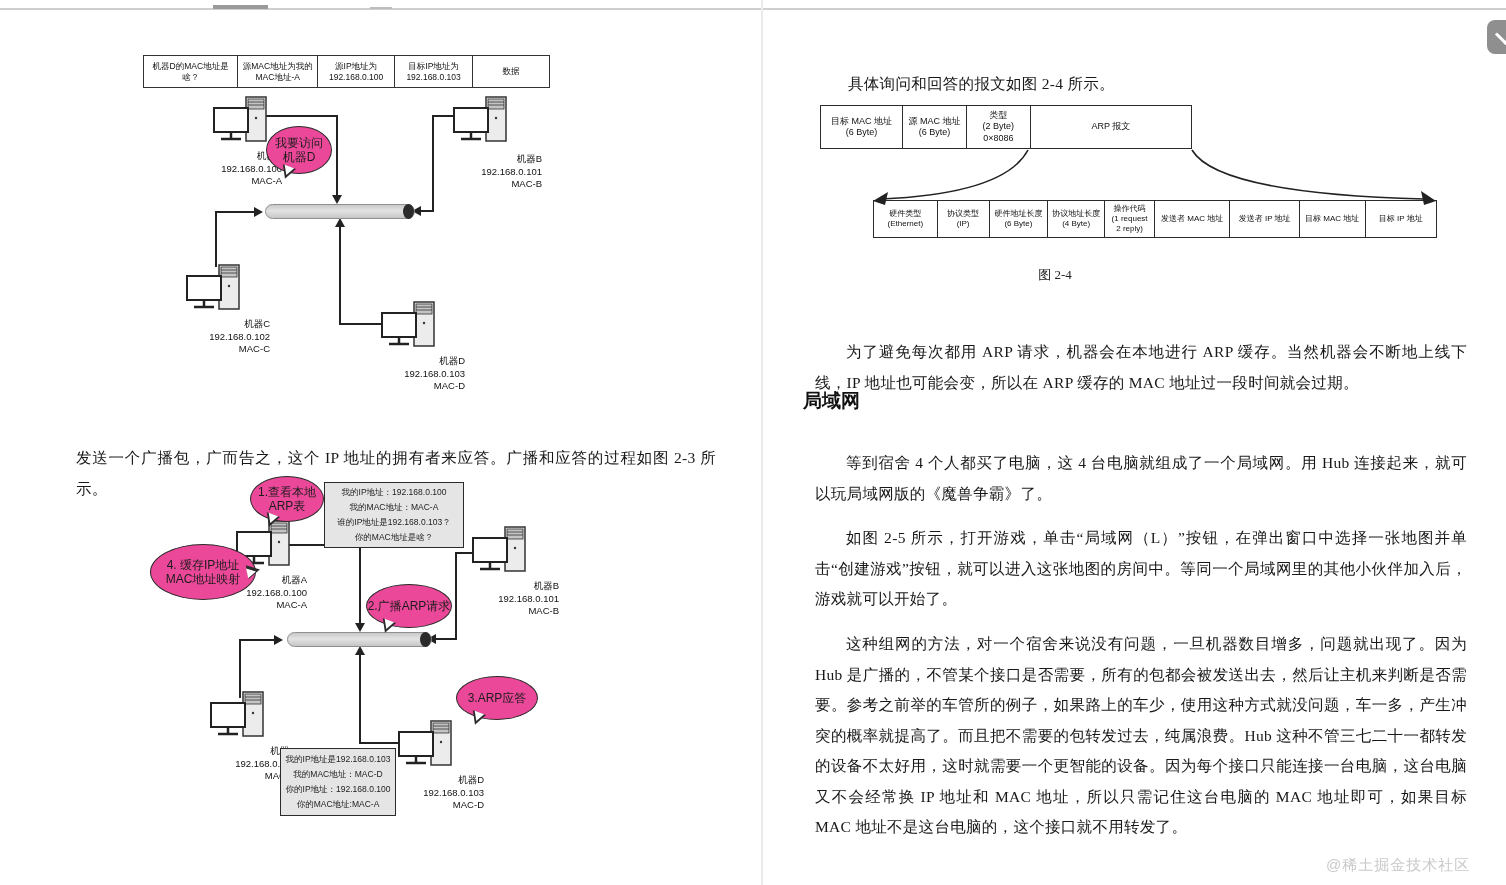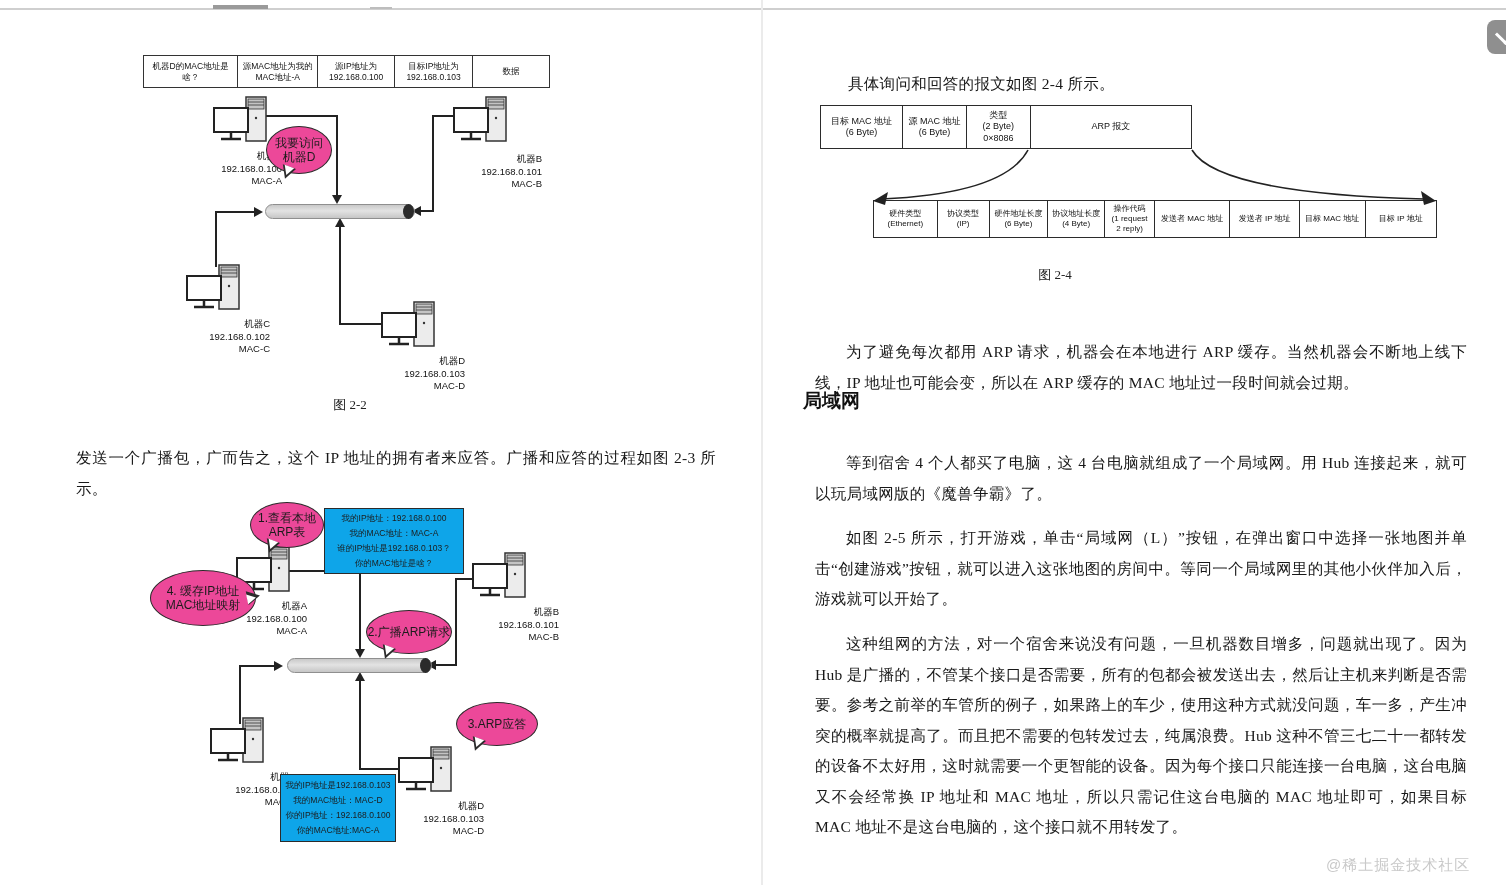--- a/index.html
+++ b/index.html
@@ -67,21 +67,21 @@
   }
   .tail-bl::before{content:"";position:absolute;bottom:-13px;left:12px;
     border:7px solid transparent;border-top:13px solid #2b2b2b;transform:rotate(20deg)}
   .tail-bl::after{content:"";position:absolute;bottom:-7px;left:15px;
     border:5px solid transparent;border-top:9px solid #fff;transform:rotate(20deg)}
   .tail-r::before{content:"";position:absolute;right:-12px;top:34%;
     border:7px solid transparent;border-left:13px solid #2b2b2b;transform:rotate(-12deg)}
   .tail-r::after{content:"";position:absolute;right:-6px;top:40%;
     border:5px solid transparent;border-left:9px solid #fff;transform:rotate(-12deg)}
   .notebox{
-    position:absolute;border:1.5px solid #2b2b2b;background:#0ea5e9;display:flex;align-items:center;
+    position:absolute;border:1.5px solid #2b2b2b;background:#e5e5e5;display:flex;align-items:center;
     justify-content:center;text-align:center;white-space:pre-line;font-size:8.5px;line-height:15px;
     z-index:3;box-sizing:border-box
   }
   .funnel{position:absolute;z-index:1}
 </style>
 </head>
 <body>
 
 <div class="top-line"></div>
 <div class="top-smudge" style="left:213px;top:5px;width:55px;height:4px"></div>
@@ -195,26 +195,25 @@
   <div class="ah ah-left" style="left:272px;top:156px"></div>
 
   <div class="ln" style="left:75px;top:161px;width:41px;height:2px"></div>
   <div class="ah ah-right" style="left:114px;top:157px"></div>
   <div class="ln" style="left:75px;top:161px;width:2px;height:56px"></div>
 
   <div class="ah ah-up" style="left:195px;top:168px"></div>
   <div class="ln" style="left:199px;top:176px;width:2px;height:99px"></div>
   <div class="ln" style="left:199px;top:273px;width:43px;height:2px"></div>
 
-  <div class="figcap" style="left:0;top:346px;width:420px">图 2-2</div>
 </div>
 
 <p class="book" style="left:64px;top:431px;width:640px">发送一个广播包，广而告之，这个 IP 地址的拥有者来应答。广播和应答的过程如图 2-3 所示。</p>
 
-<div class="fig" style="left:140px;top:496px;width:420px;height:382px">
+<div class="fig" style="left:140px;top:470px;width:420px;height:382px">
 
   <div class="bubble tail-bl" style="left:110px;top:6px;width:74px;height:46px">1.查看本地
 ARP表</div>
   <div class="notebox" style="left:184px;top:12px;width:140px;height:66px">我的IP地址：192.168.0.100
 我的MAC地址：MAC-A
 谁的IP地址是192.168.0.103？
 你的MAC地址是啥？</div>
   <div class="bubble tail-r" style="left:10px;top:74px;width:106px;height:56px">4. 缓存IP地址
 MAC地址映射</div>
 

